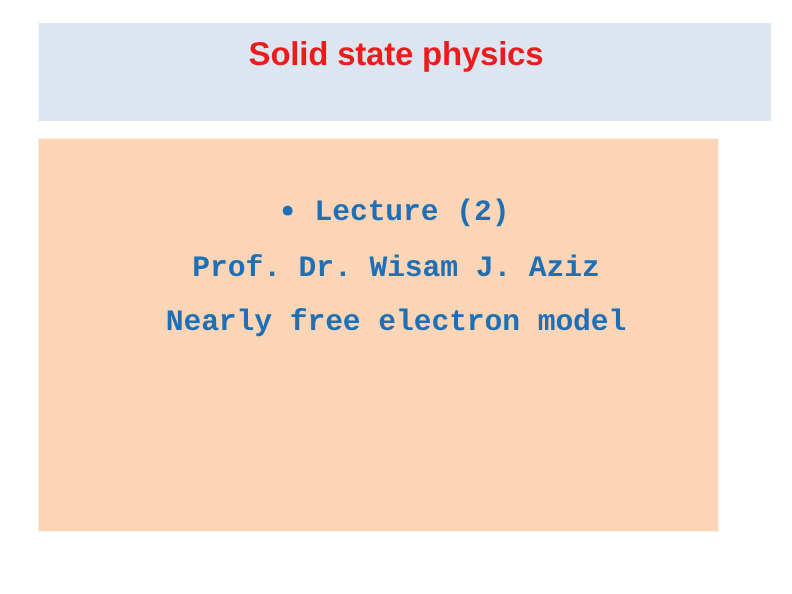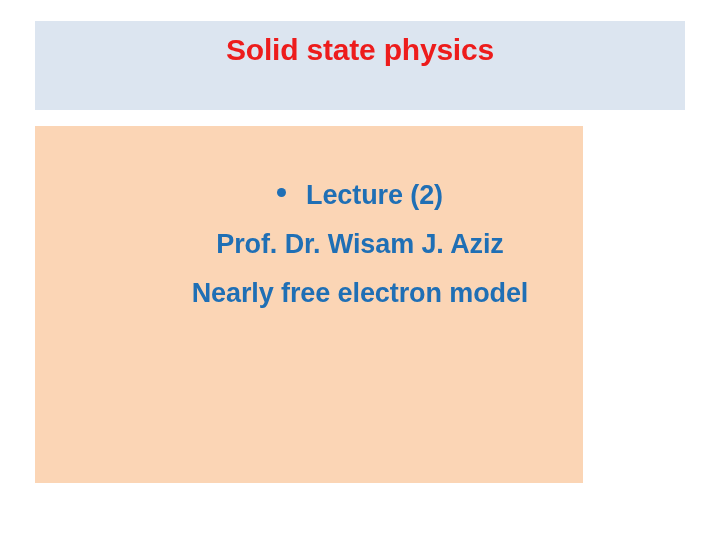--- a/index.html
+++ b/index.html
@@ -25,20 +25,21 @@
   }
 
   
   .title-banner {
     position: absolute;
     left: 35px;
     top: 21px;
     width: 650px;
     height: 89px;
     background: #dce5f0;
+    padding-left: 16px;
   }
 
   .slide-title {
     position: absolute;
     left: 0;
     top: 11px;
     width: 650px;
     text-align: center;
     font-size: 30px;
     font-weight: bold;
@@ -46,23 +47,24 @@
     letter-spacing: -0.2px;
     line-height: 1.18;
     white-space: nowrap;
   }
 
   
   .body-panel {
     position: absolute;
     left: 35px;
     top: 126px;
-    width: 548px;
+    width: 618px;
     height: 357px;
     background: #fbd5b5;
+    font-family: Liberation Mono, monospace;
   }
 
   .body-content {
     position: absolute;
     left: 0;
     top: 55px;
     width: 650px;
   }
 
   .body-line {

